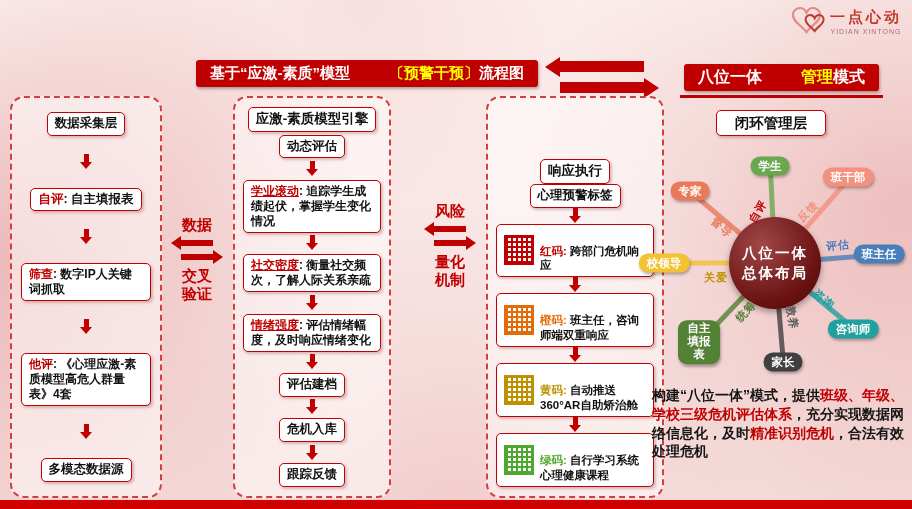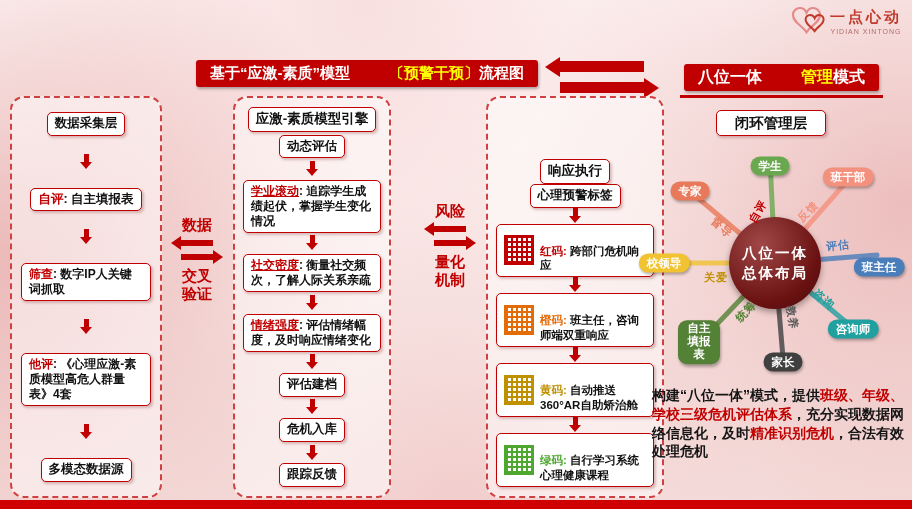--- a/index.html
+++ b/index.html
@@ -77,21 +77,21 @@
   .wheel{position:absolute;left:650px;top:138px;width:250px;height:245px;}
   .spokes{position:absolute;inset:0;width:100%;height:100%;}
   .spokes line{stroke-width:5;opacity:.8;stroke-linecap:round;}
   .hub{position:absolute;left:125px;top:125px;transform:translate(-50%,-50%);width:92px;height:92px;border-radius:50%;
       background:radial-gradient(circle at 35% 30%,#a04848 0%,#6b1212 65%,#4c0808 100%);
       color:#fff;font-weight:900;font-size:14.5px;display:flex;flex-direction:column;align-items:center;justify-content:center;
       letter-spacing:2px;line-height:1.4;box-shadow:0 3px 6px rgba(0,0,0,.35);}
   .wnode{position:absolute;transform:translate(-50%,-50%);color:#fff;font-size:11.5px;font-weight:700;padding:2px 8px;border-radius:11px;white-space:nowrap;box-shadow:1px 2px 3px rgba(0,0,0,.3);}
   .n0{left:120px;top:28px;}
   .n1{left:198px;top:39px;}
-  .n2{left:229px;top:129px;}
+  .n2{left:229px;top:116px;}
   .n3{left:203px;top:191px;}
   .n4{left:133px;top:224px;}
   .n5{left:49px;top:204px;white-space:normal;width:42px;text-align:center;line-height:1.15;border-radius:9px;padding:2px 4px;}
   .n6{left:14px;top:125px;}
   .n7{left:40px;top:53px;}
   .wlabel{position:absolute;font-size:11px;font-weight:800;letter-spacing:1px;white-space:nowrap;}
   .l0{left:96px;top:66px;transform:rotate(-60deg);}
   .l1{left:146px;top:66px;transform:rotate(-45deg);}
   .l2{left:176px;top:100px;transform:rotate(-6deg);}
   .l3{left:162px;top:154px;transform:rotate(40deg);}

